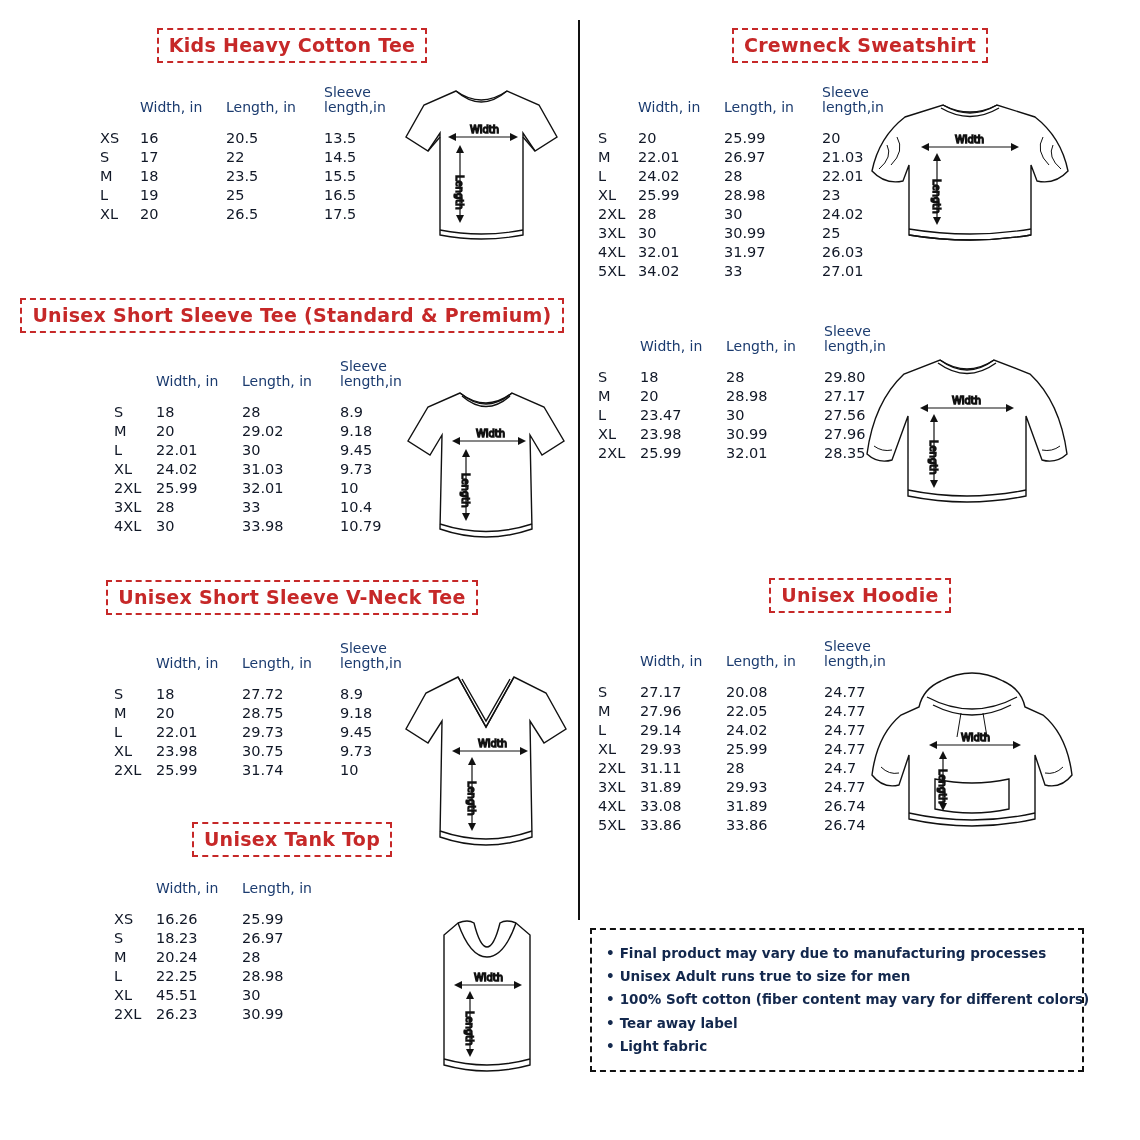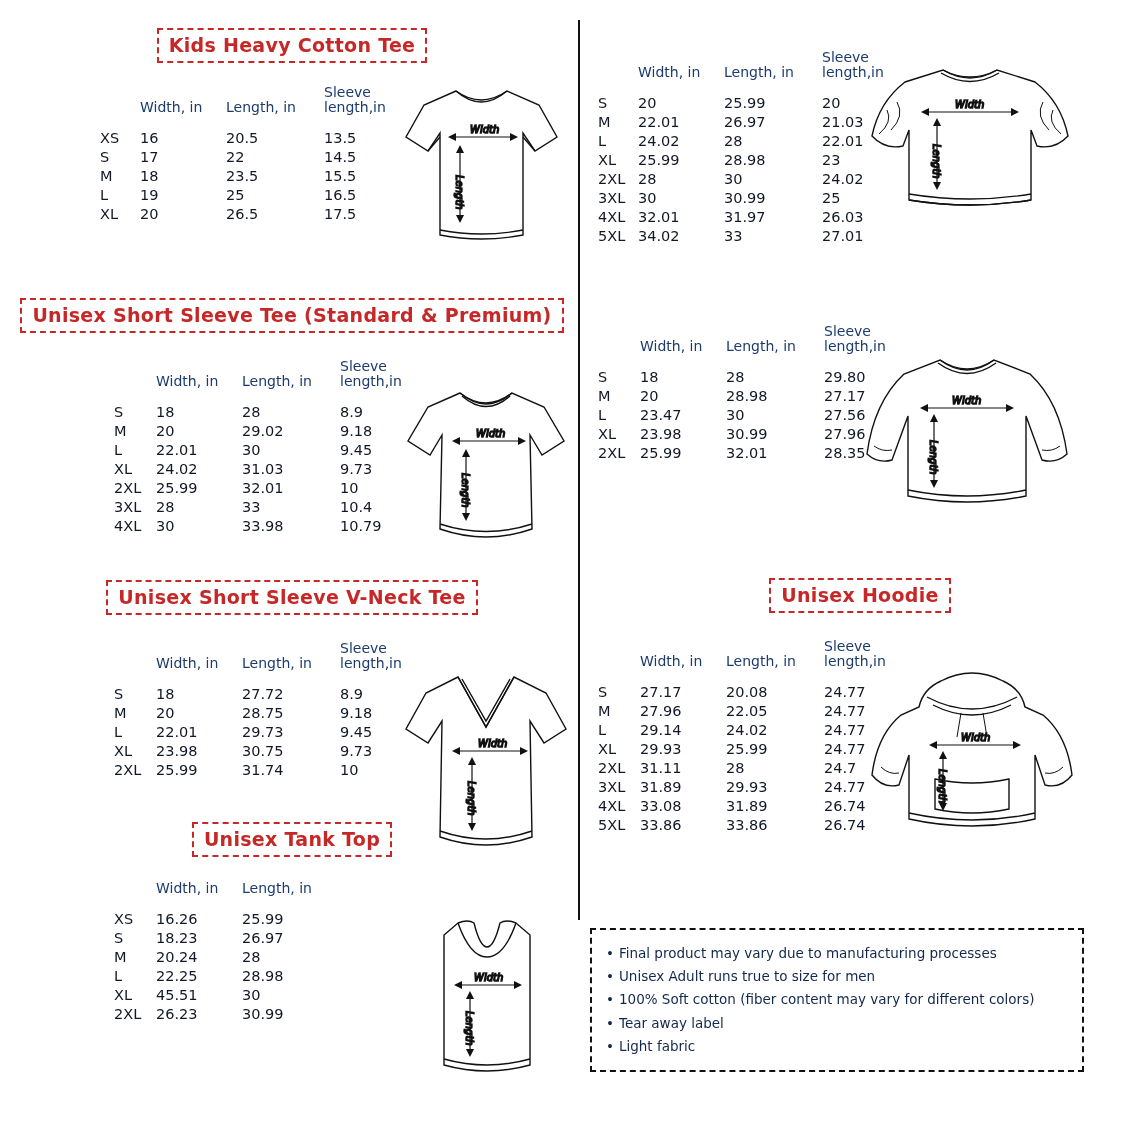--- a/index.html
+++ b/index.html
@@ -53,37 +53,37 @@
     color:#111827;
     font-size:14.5px;
     white-space:nowrap;
   }
   td.sz{padding-right:10px;font-weight:normal;}
   .col-w{width:86px;}
   .col-l{width:98px;}
   .col-s{width:80px;}
 
   
-  .art{position:absolute;font-style:italic;}
+  .art{position:absolute;}
   .art svg{display:block;}
   .lbl{
     font-size:10px;fill:#111;
     font-family:"DejaVu Sans", sans-serif;
   }
 
   .notes{
     position:absolute;
     border:2px dashed #111;
     padding:12px 14px;
     color:#13284d;
     font-size:13.5px;
     line-height:1.72;
     font-family:"DejaVu Sans", sans-serif;
   }
-  .notes div{white-space:nowrap;}
+  .notes div{white-space:nowrap;font-weight:bold;}
   .bullet{margin-right:5px;}
 </style>
 </head>
 <body>
 
 <div class="page">
 
   <div class="divider"></div>
 
   <div class="block" style="left:14px;top:28px;width:556px;">
@@ -150,20 +150,23 @@
             <polygon points="66,148 62,140 70,140" fill="#111" stroke="none"></polygon>
           </g>
           <text class="lbl" x="76" y="58">Width</text>
           <text class="lbl" x="62" y="100" transform="rotate(90 62 100)">Length</text>
         </svg>
       </div>
     </div>
   </div>
 
   <div class="block" style="left:590px;top:28px;width:540px;">
+    <div class="title-wrap">
+      <span class="title">Crewneck Sweatshirt</span>
+    </div>
     <div style="position:relative;height:240px;margin-top:22px;">
       <table class="size" style="position:absolute;left:8px;top:0;">
         <thead>
           <tr>
             <th style="width:40px;"></th>
             <th class="col-w">Width, in</th>
             <th class="col-l">Length, in</th>
             <th class="col-s">Sleeve length,in</th>
           </tr>
         </thead>

